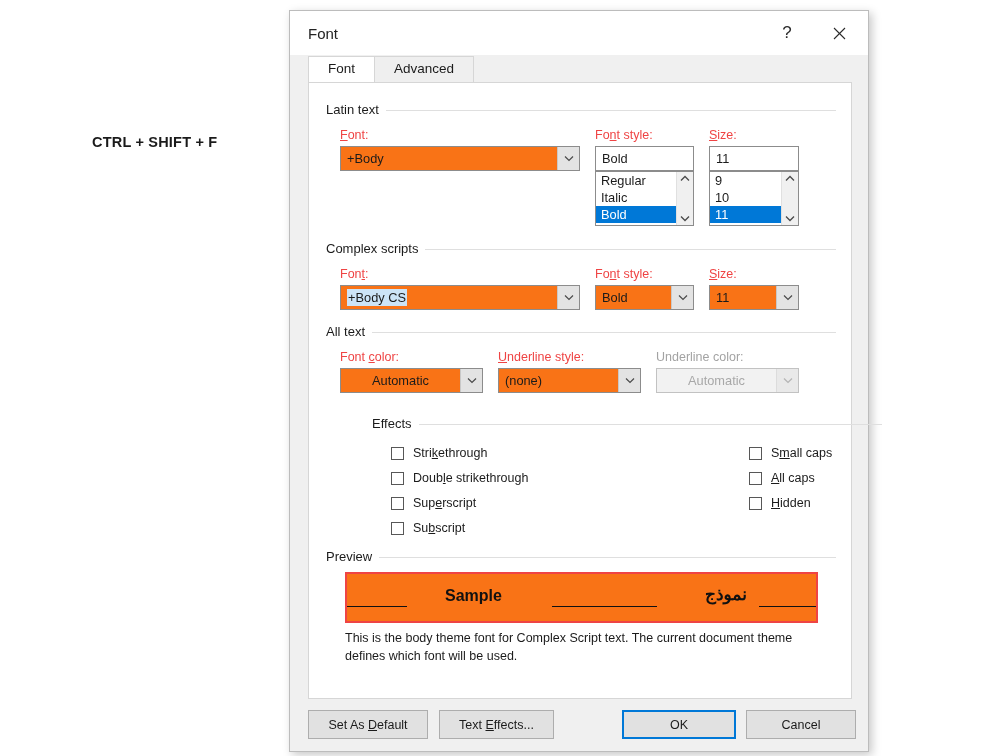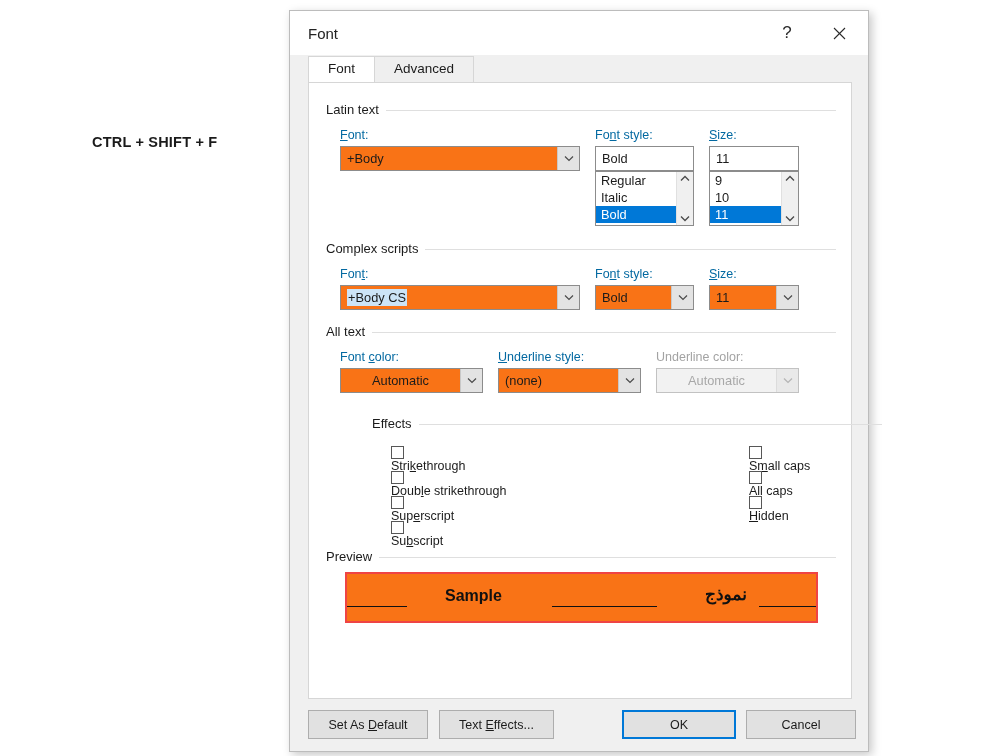--- a/index.html
+++ b/index.html
@@ -124,21 +124,21 @@
     top: 0;
     left: 0;
     right: 0;
     height: 1px;
     background: #dfdfdf;
   }
 
   .field-label {
     position: absolute;
     font-size: 12.5px;
-    color: #0369a1;
+    color: #ef4444;
     white-space: nowrap;
   }
   .field-label.disabled { color: #a3a3a3; }
   .mn { text-decoration: underline; }
 
   
   .combo {
     position: absolute;
     height: 25px;
     background: #f97316;
@@ -221,23 +221,22 @@
   
   .sel-text {
     background: #cce4f7;
     padding: 1px 1px;
   }
 
   
   .checkrow {
     position: absolute;
     display: flex;
-    align-items: flex-start;
-    white-space: nowrap;
-    flex-direction: column;
+    align-items: center;
+    white-space: nowrap;
   }
   .cbox {
     width: 13px;
     height: 13px;
     border: 1px solid #575757;
     background: #ffffff;
     box-sizing: border-box;
     margin-right: 9px;
     flex: none;
   }
@@ -511,20 +510,21 @@
       <div id="preview-box" style="left:19px; top:15px; width:473px; height:51px;">
         <div id="preview-inner">
           <div class="pv-rule" style="left:0px; width:60px;"></div>
           <div class="pv-sample" style="left:98px;">Sample</div>
           <div class="pv-rule" style="left:205px; width:105px;"></div>
           <div class="pv-arabic" style="left:358px;">نموذج</div>
           <div class="pv-rule" style="left:412px; width:60px;"></div>
         </div>
       </div>
 
+      <div id="preview-note" style="left:19px; top:72px; width:480px;">This is the body theme font for Complex Script text. The current document theme defines which font will be used.</div>
     </div>
 
   </div>
 
   <div id="footer">
     <div class="btn" style="left:18px; top:11px; width:120px;">
       <span>Set As <span class="mn">D</span>efault</span>
     </div>
     <div class="btn" style="left:149px; top:11px; width:115px;">
       <span>Text <span class="mn">E</span>ffects...</span>

